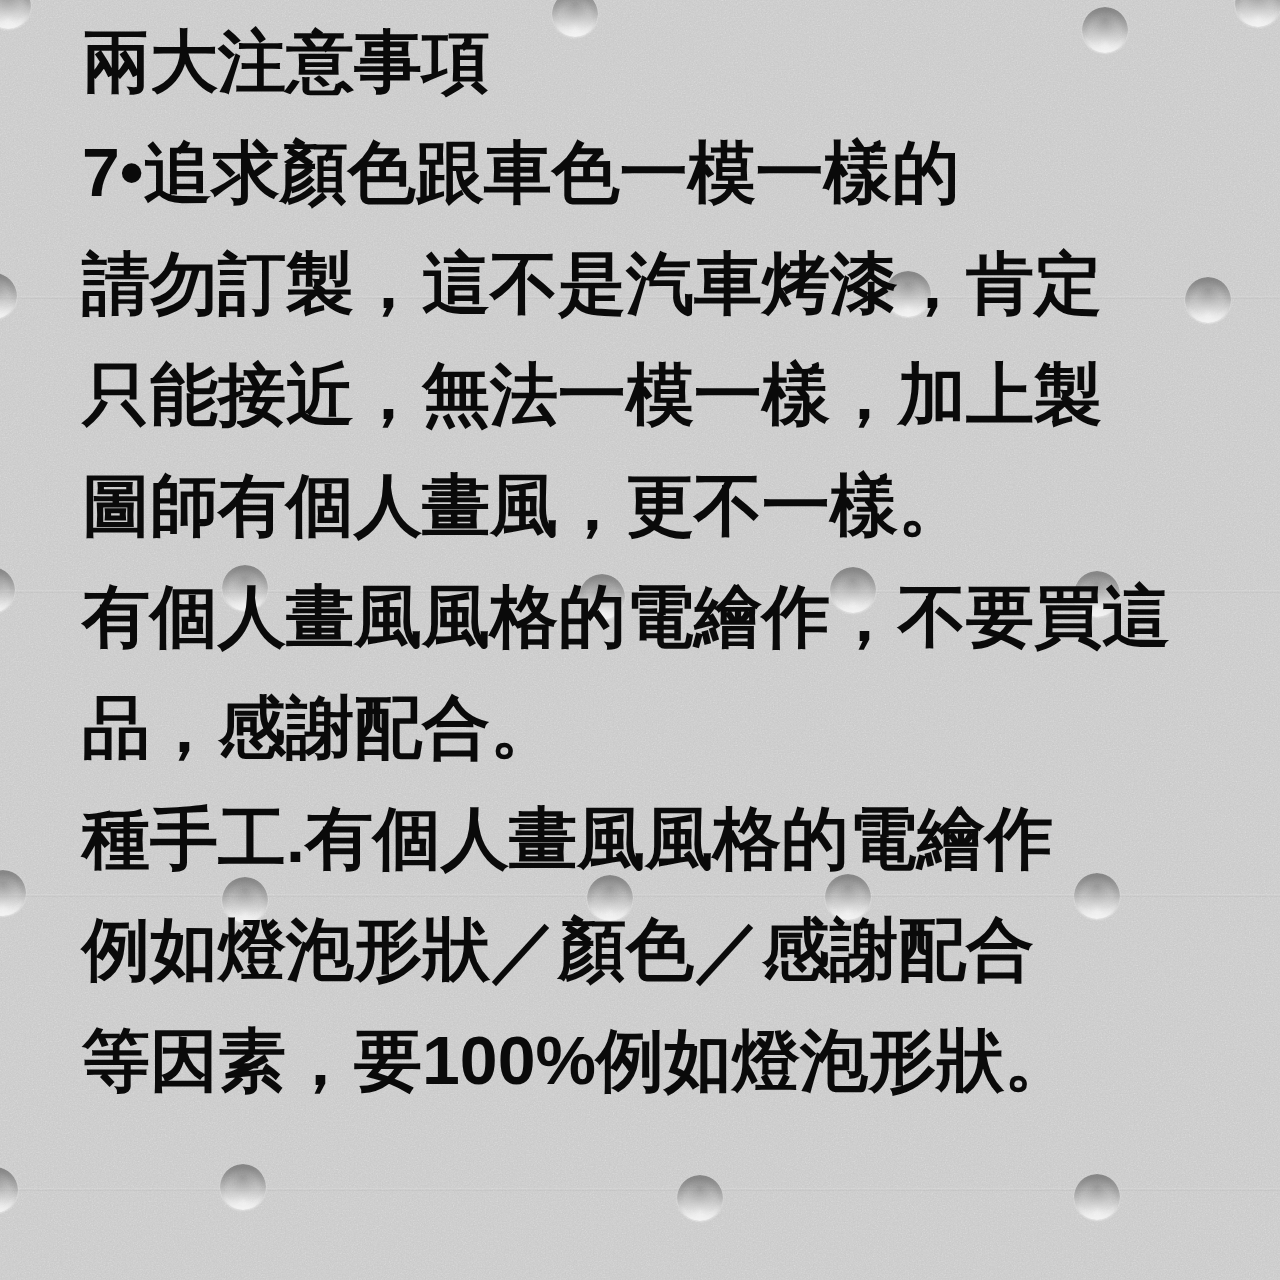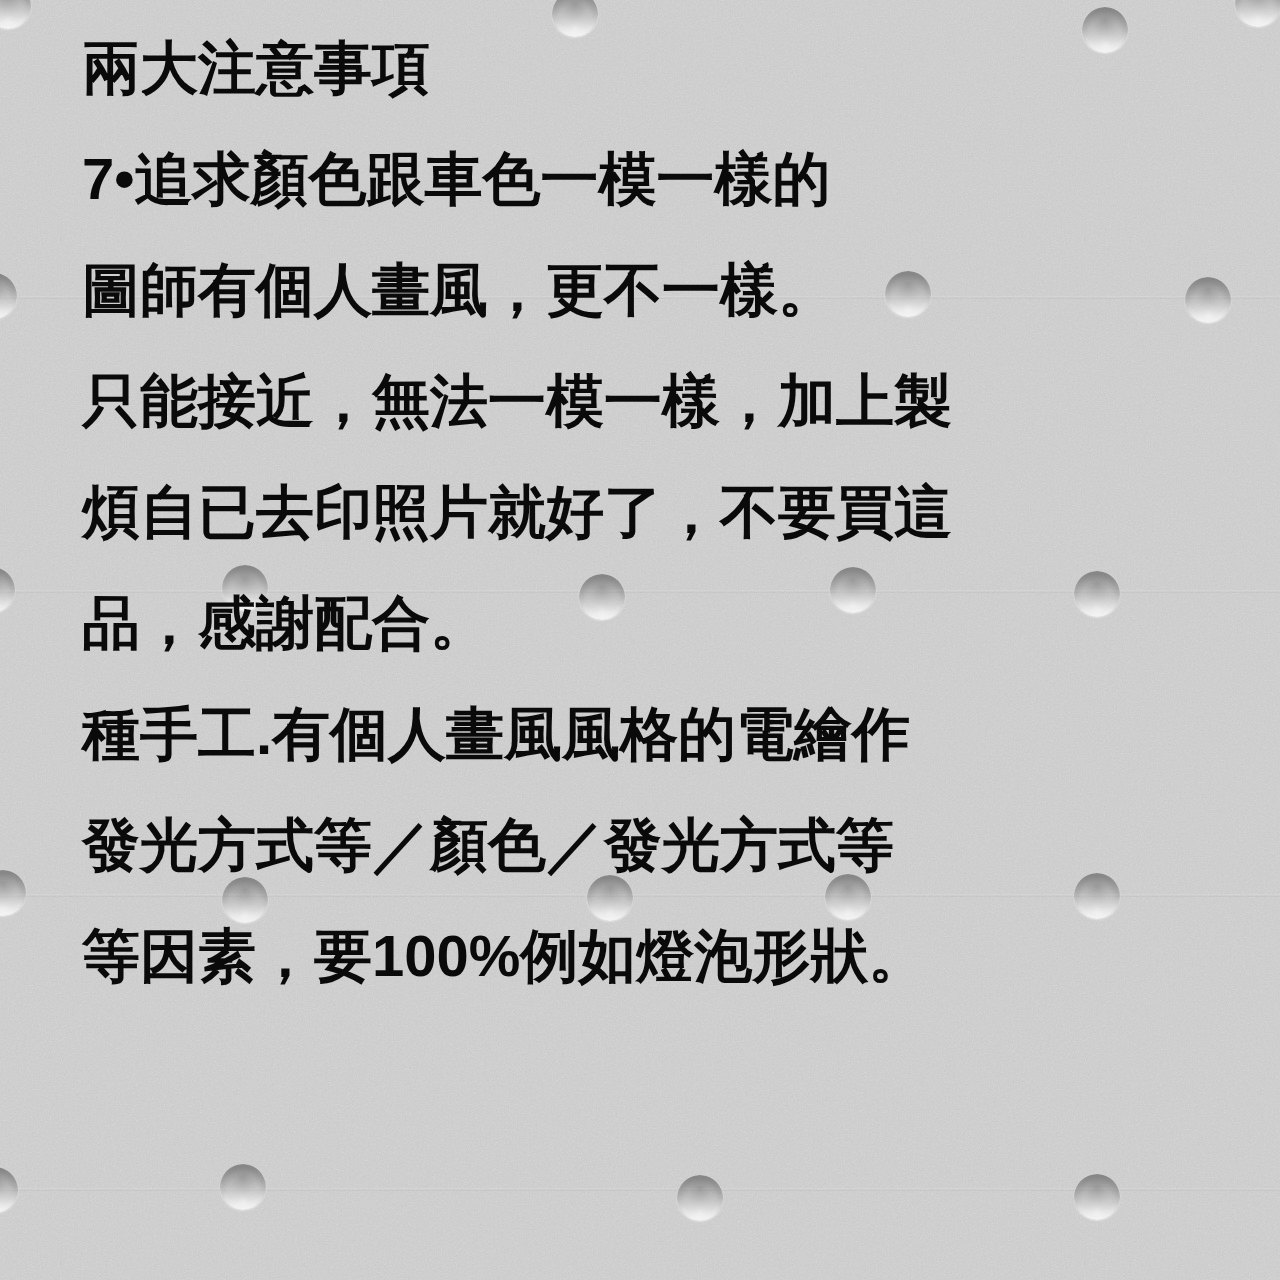--- a/index.html
+++ b/index.html
@@ -31,24 +31,24 @@
       radial-gradient(circle at 50% 80%, rgba(255,255,255,.75), rgba(255,255,255,0) 58%);
     box-shadow:
       inset 0 6px 8px rgba(80,80,80,.55),
       inset 0 -3px 5px rgba(255,255,255,.9),
       0 1px 2px rgba(255,255,255,.4);
     filter:blur(.6px);
     pointer-events:none;
   }
 
   .text-block{
-    position:absolute;left:82px;top:12px;z-index:3;
+    position:absolute;left:82px;top:6px;z-index:3;
     font-family:"Liberation Sans",sans-serif;
     font-weight:700;
-    font-size:58px;
+    font-size:68px;
     line-height:111px;
     color:#0a0a0a;
     letter-spacing:0;
     -webkit-font-smoothing:antialiased;
   }
   .notice-line{white-space:nowrap;}
 </style>
 </head>
 <body style="background-color: rgb(201, 201, 201);">
 
@@ -88,21 +88,22 @@
     <div class="dimple" style="left: 587px; top: 875px;"></div>
     <div class="dimple" style="left: 825px; top: 874px;"></div>
     <div class="dimple" style="left: 1074px; top: 873px;"></div>
     <div class="dimple" style="left: -28px; top: 1167px;"></div>
     <div class="dimple" style="left: 220px; top: 1164px;"></div>
     <div class="dimple" style="left: 677px; top: 1175px;"></div>
     <div class="dimple" style="left: 1074px; top: 1174px;"></div>
     <div class="text-block" style="color: rgb(10, 10, 10);">
     <div class="notice-line">兩大注意事項</div>
     <div class="notice-line">7•追求顏色跟車色一模一樣的</div>
+    <div class="notice-line">請勿訂製，這不是汽車烤漆，肯定</div>
+    <div class="notice-line">只能接近，無法一模一樣，加上製</div>
     <div class="notice-line">圖師有個人畫風，更不一樣。</div>
-    <div class="notice-line">只能接近，無法一模一樣，加上製</div>
-    <div class="notice-line">煩自已去印照片就好了，不要買這</div>
+    <div class="notice-line">有個人畫風風格的電繪作，不要買這</div>
     <div class="notice-line">品，感謝配合。</div>
     <div class="notice-line">種手工.有個人畫風風格的電繪作</div>
-    <div class="notice-line">發光方式等／顏色／發光方式等</div>
+    <div class="notice-line">例如燈泡形狀／顏色／感謝配合</div>
     <div class="notice-line">等因素，要100%例如燈泡形狀。</div>
   </div>
 </div>
 
 </body></html>

